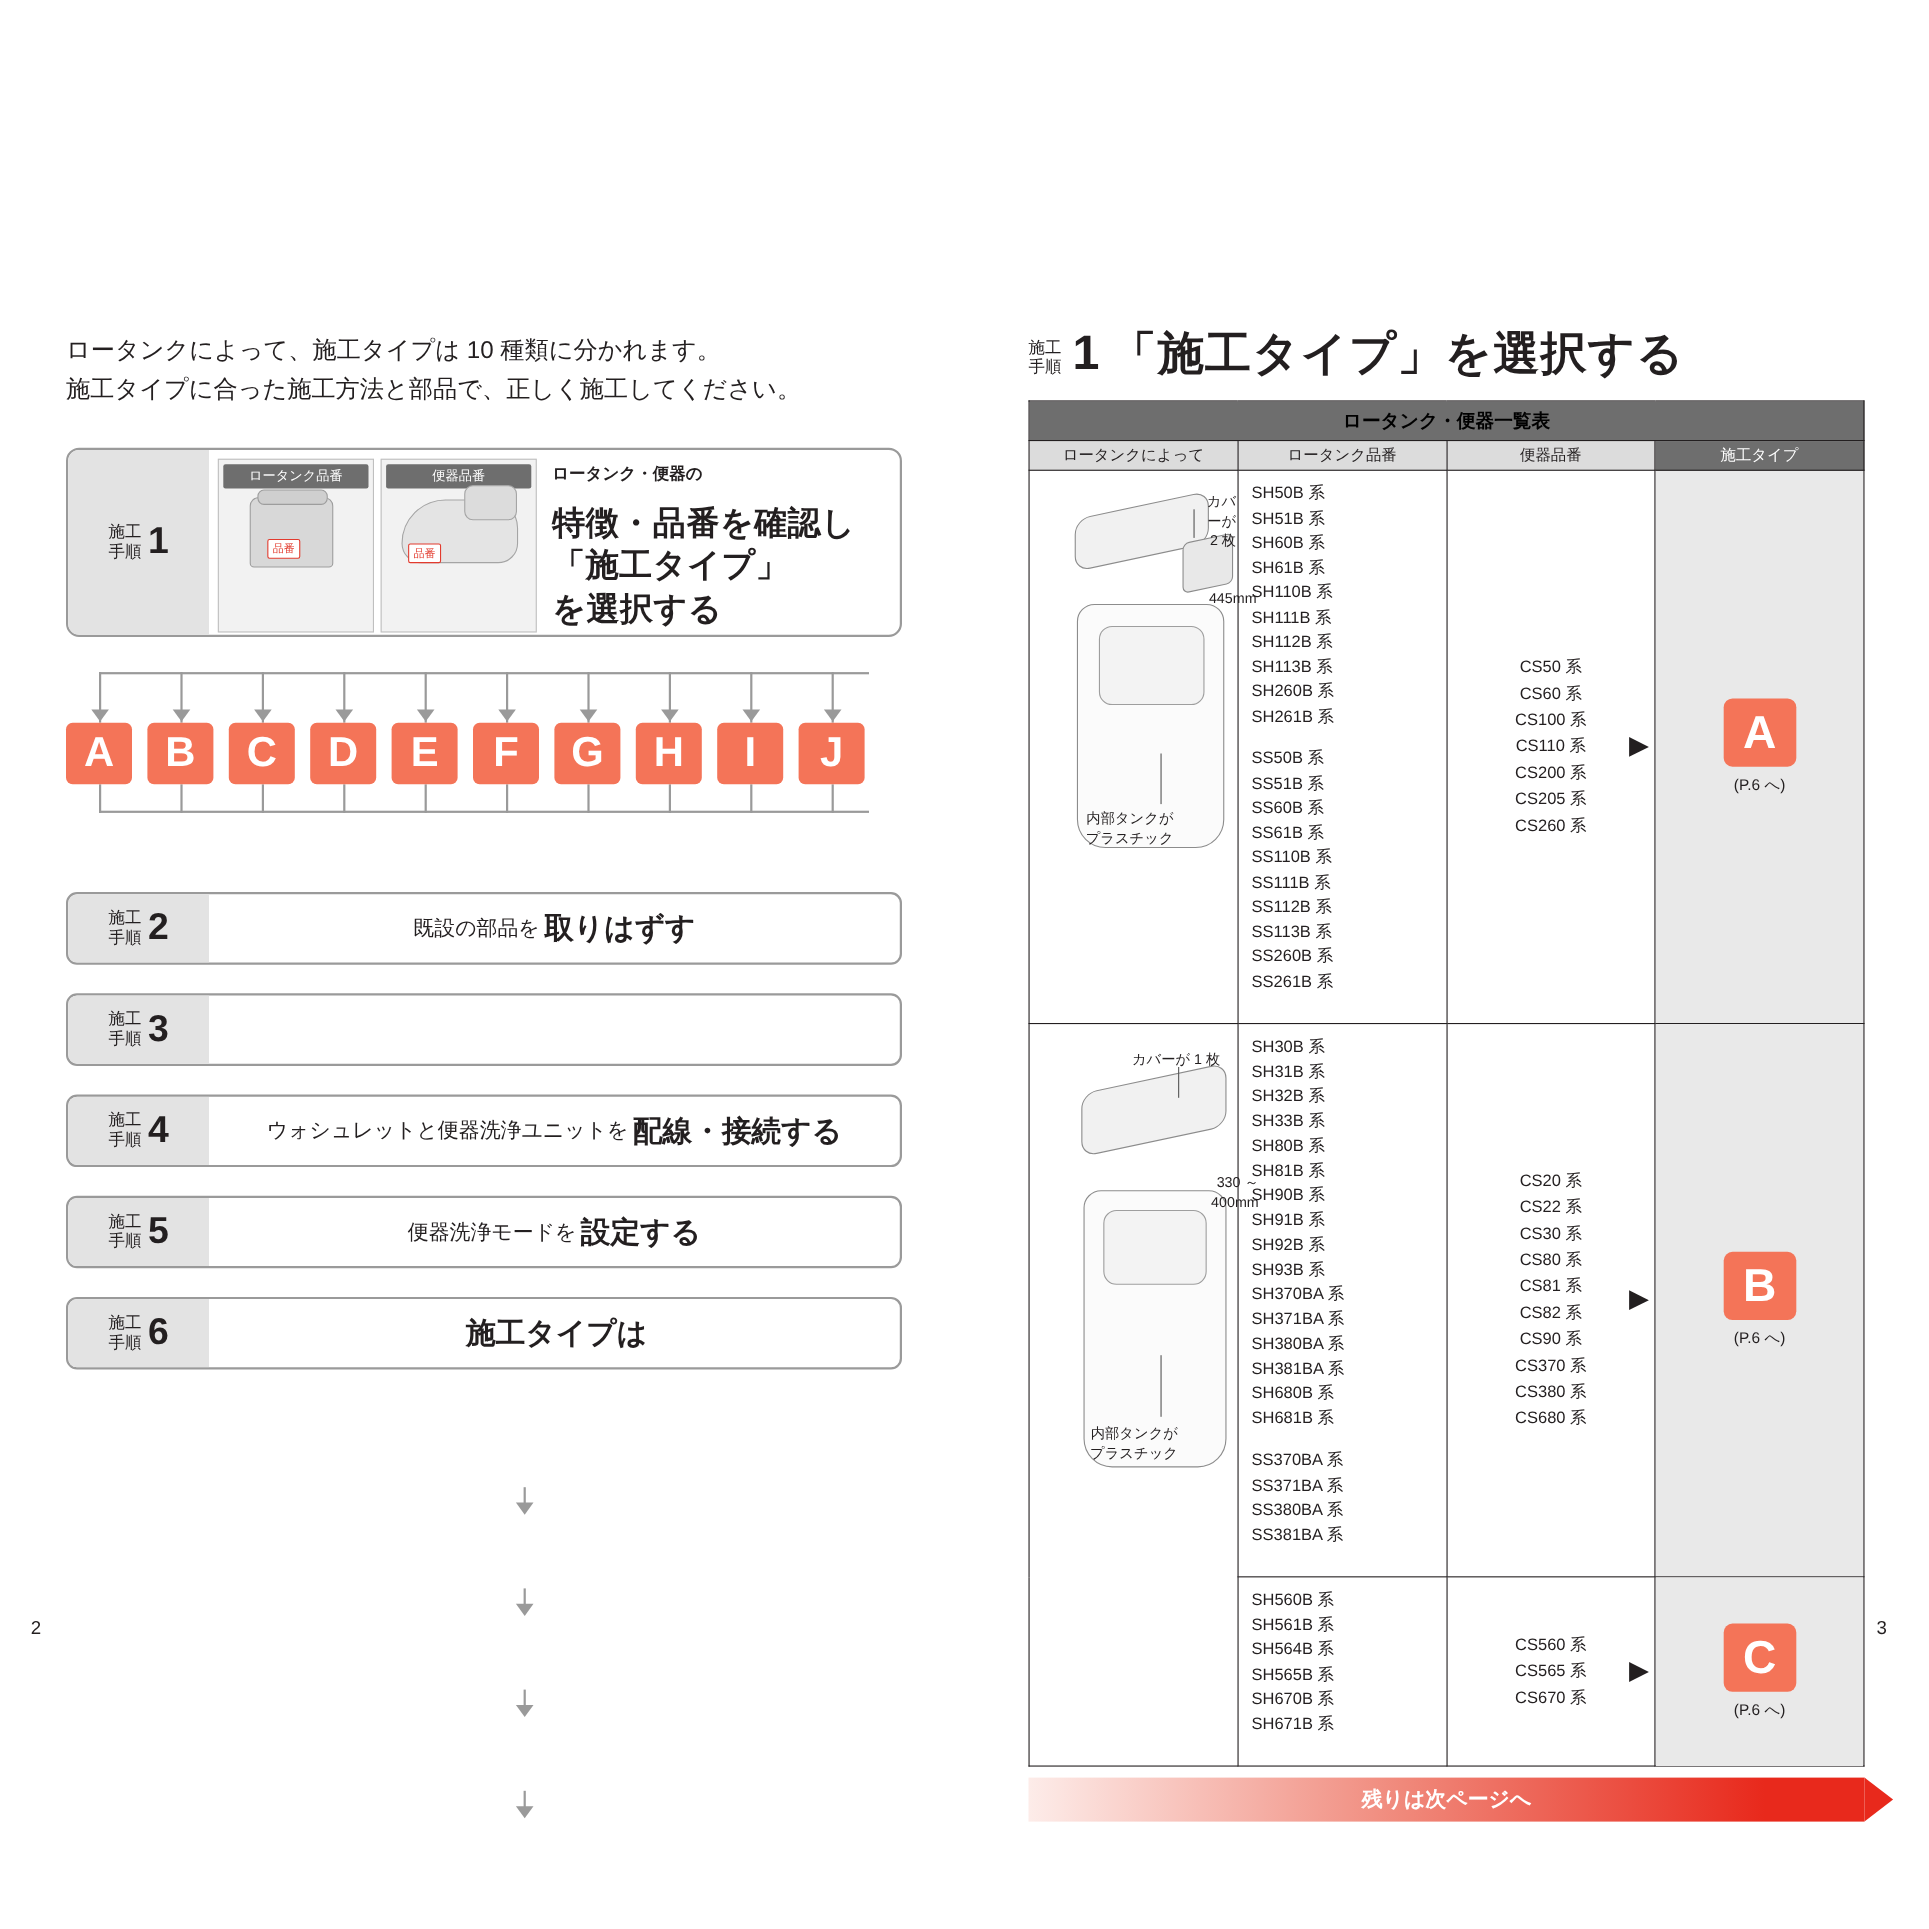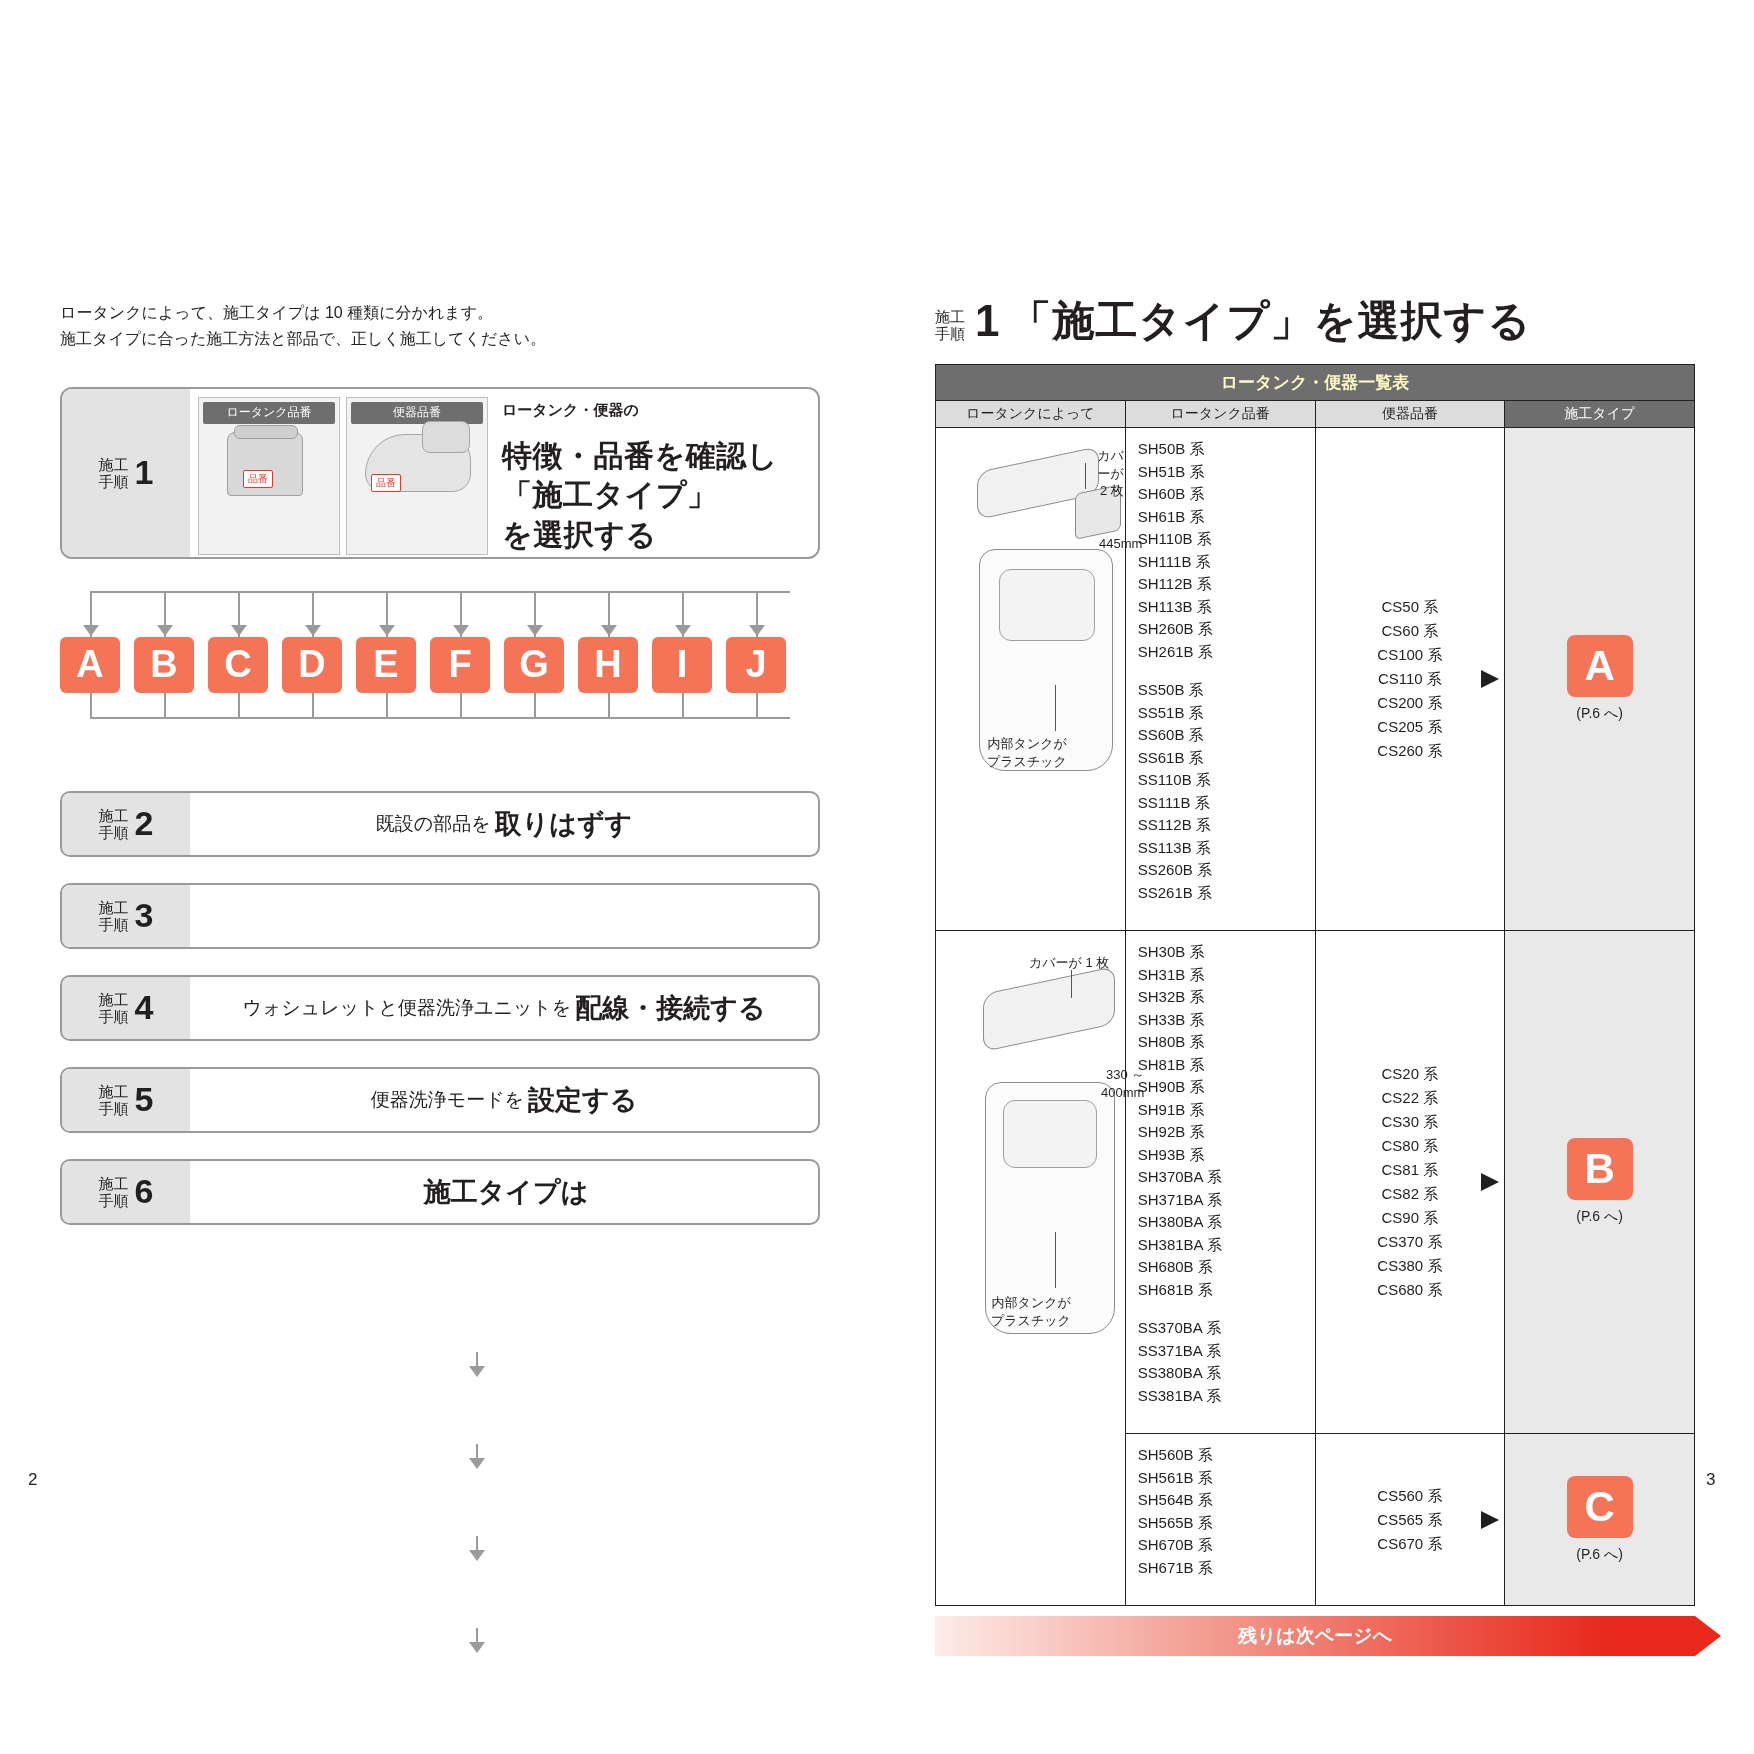--- a/index.html
+++ b/index.html
@@ -11,21 +11,21 @@
     overflow:hidden;
     position:relative;
   }
   .page{position:absolute;left:0;top:0;width:1754px;height:1754px;}
 
   
   .left{position:absolute;left:60px;top:300px;width:790px;}
   .left h1{
     font-size:48px;font-weight:bold;margin:0 0 26px 0;letter-spacing:2px;
   }
-  .left .lead{font-size:16px;line-height:1.65;margin:0 0 34px 0;}
+  .left .lead{font-size:22px;line-height:1.65;margin:0 0 34px 0;}
 
   
   .step1box{
     position:relative;width:760px;height:172px;
     border:2px solid #9a9a9a;border-radius:12px;background:#fff;
     box-sizing:border-box;overflow:hidden;
   }
   .step1tab{
     position:absolute;left:0;top:0;width:128px;height:100%;
     background:#e3e3e3;display:flex;align-items:center;justify-content:center;gap:6px;
@@ -84,21 +84,21 @@
 
   
   .right{position:absolute;left:935px;top:300px;width:760px;}
   .rhead{display:flex;align-items:flex-end;gap:10px;margin-bottom:22px;}
   .rhead .tl{font-size:15px;line-height:1.15;}
   .rhead .num{font-size:44px;font-weight:bold;line-height:0.95;}
   .rhead .ttl{font-size:42px;font-weight:bold;letter-spacing:1px;line-height:1;}
 
   table.tbl{border-collapse:collapse;width:760px;table-layout:fixed;font-size:14px;}
   table.tbl td,table.tbl th{border:1px solid #231f20;}
-  .thdr{background:#6e6e6e;color:#fef9c3;text-align:center;font-weight:bold;font-size:17px;padding:6px 0;}
+  .thdr{background:#6e6e6e;color:#000000;text-align:center;font-weight:bold;font-size:17px;padding:6px 0;}
   .sub{background:#dcdcdc;text-align:center;font-size:14px;padding:4px 0;font-weight:normal;}
   .sub.dark{background:#6e6e6e;color:#fff;}
   td.feat{vertical-align:top;position:relative;height:430px;}
   td.codes{vertical-align:top;padding:10px 0 10px 12px;font-size:15px;line-height:1.5;}
   td.codes .grp{margin-bottom:16px;}
   td.toilet{vertical-align:middle;text-align:center;font-size:15px;line-height:1.6;}
   td.type{vertical-align:middle;text-align:center;background:#e9e9e9;position:relative;}
   .typebadge{
     width:66px;height:62px;background:#f47458;color:#fff;border-radius:8px;margin:0 auto 8px auto;
     display:flex;align-items:center;justify-content:center;font-size:42px;font-weight:bold;

